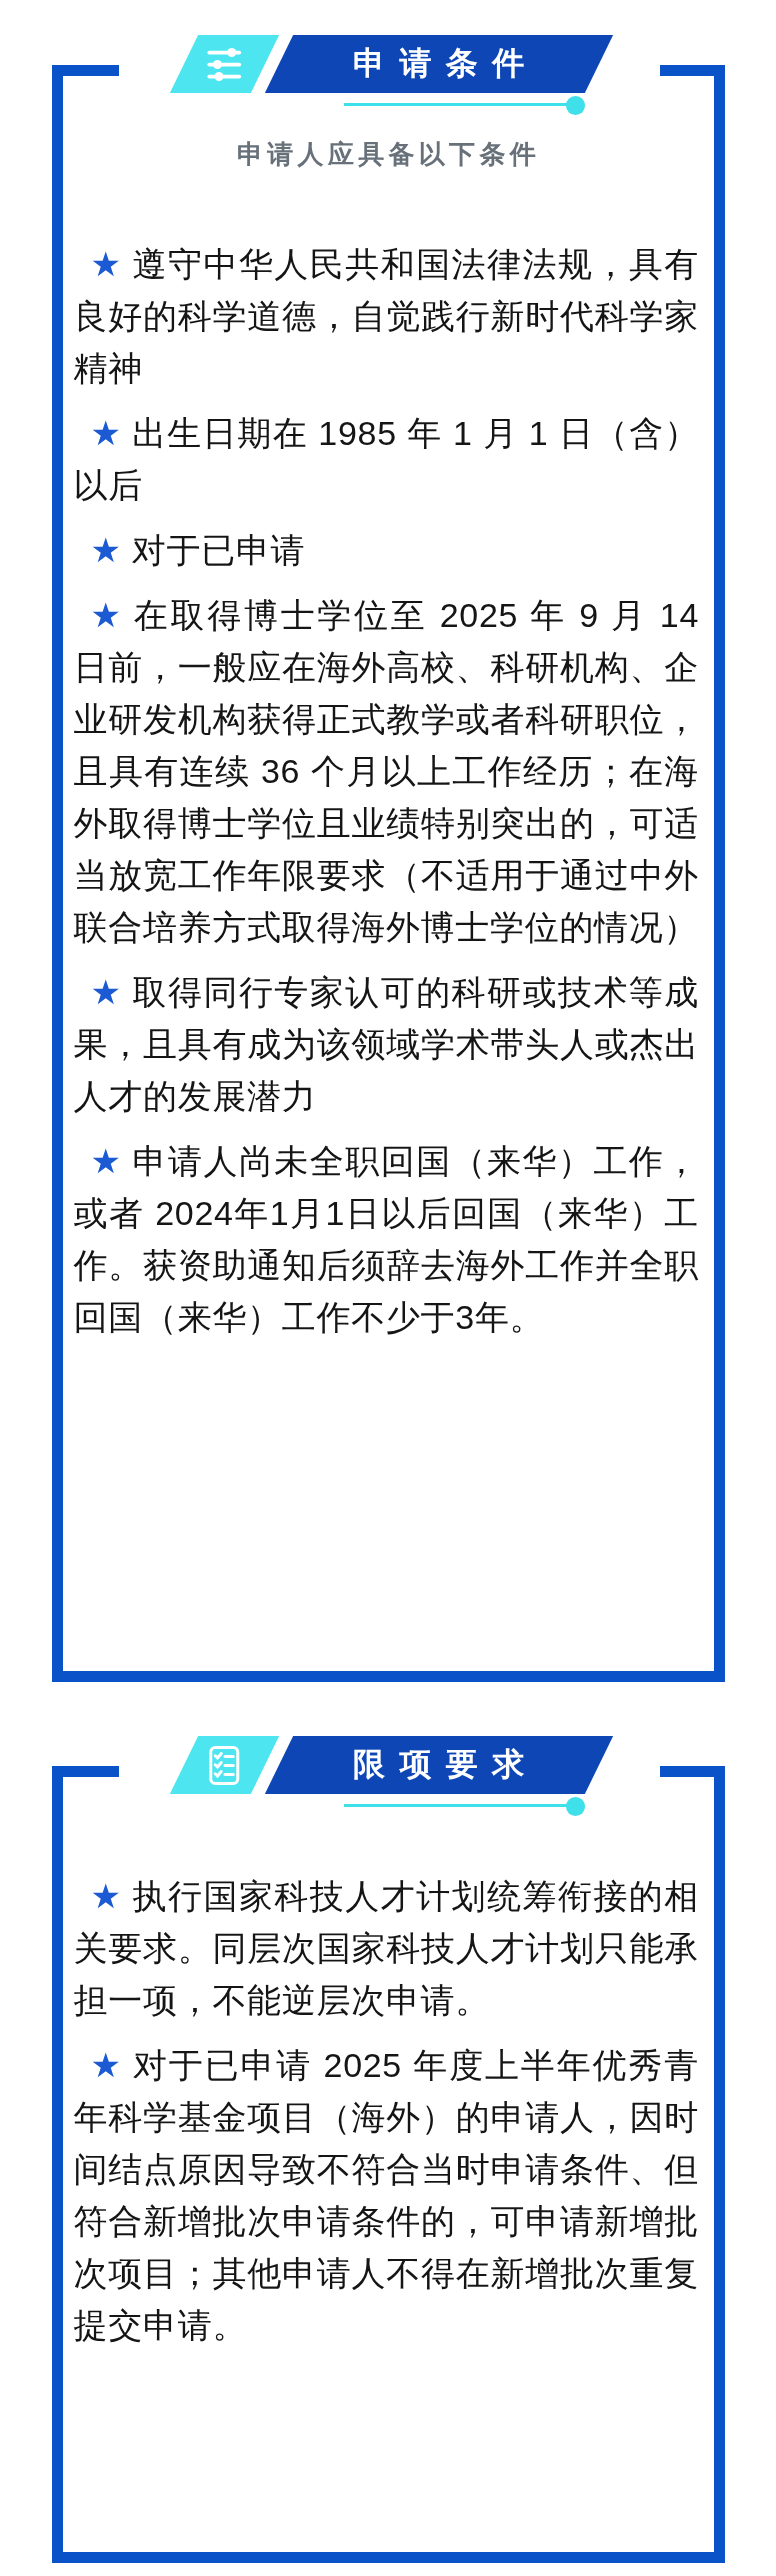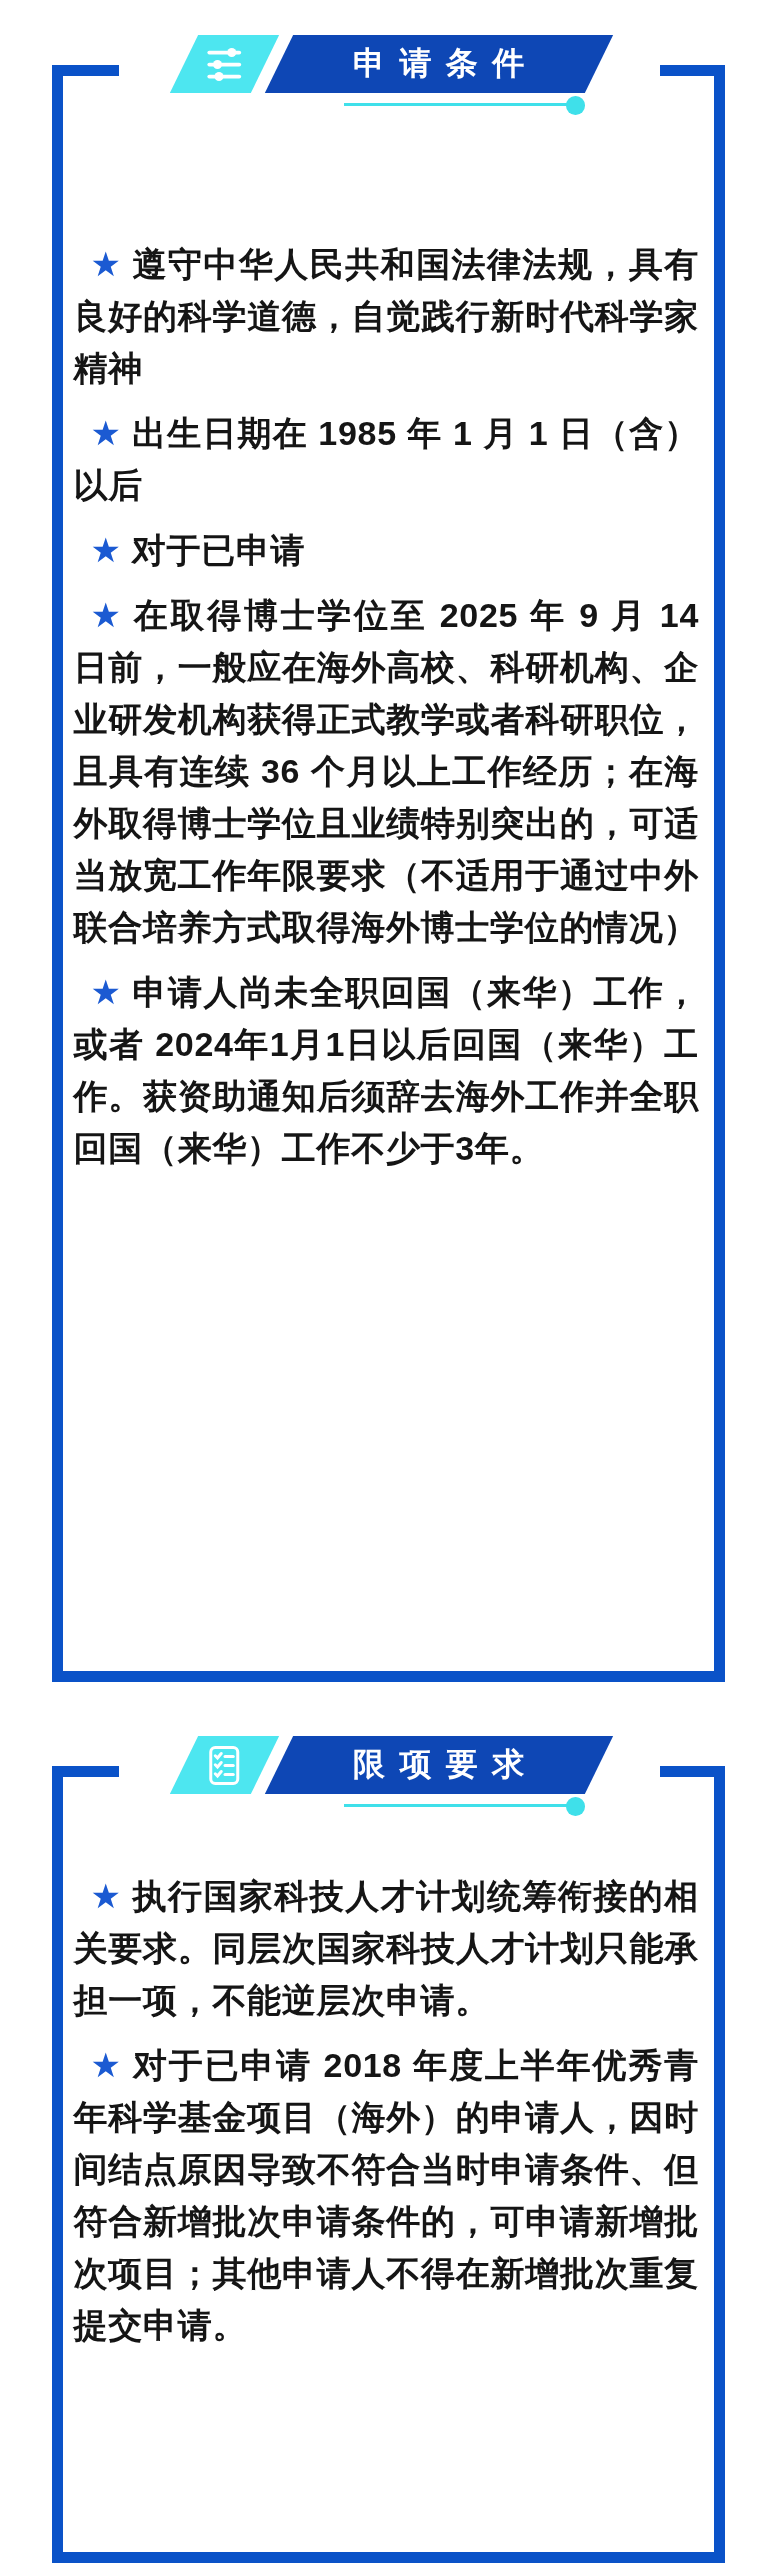--- a/index.html
+++ b/index.html
@@ -35,21 +35,21 @@
   .connector-line{position:absolute;top:38px;left:292px;width:232px;height:2.9px;background:#3fe0ea;}
   .connector-dot{position:absolute;top:31px;left:514px;width:18.7px;height:18.7px;border-radius:50%;background:#3fe0ea;}
   .subtitle{
     position:absolute;top:72px;left:0;right:0;text-align:center;
     color:#68717a;font-size:26px;font-weight:bold;letter-spacing:4.3px;
   }
   .card-body{position:absolute;left:21.6px;right:26px;}
   .card-1 .card-body{top:173px;}
   .card-2 .card-body{top:104px;}
   .card-body p{
-    margin:0 0 13px 0;font-size:34px;line-height:52px;font-weight:700;
+    margin:0 0 13px 0;font-size:34px;line-height:52px;font-weight:400;
     color:#151515;text-align:justify;text-indent:0.5em;letter-spacing:0.7px;
   }
   .star{color:#1b5ad2;margin-right:10px;font-style:normal;}
   svg{display:block;}
 </style>
 </head>
 <body>
 
 <div class="page">
 
@@ -75,26 +75,28 @@
           </svg>
         </span>
       </div>
       <div class="banner-title-plate">
         <span class="banner-title">申请条件</span>
       </div>
     </div>
     <div class="connector-line"></div>
     <div class="connector-dot"></div>
 
+    <div class="subtitle">申请人应具备以下条件</div>
 
     <div class="card-body">
       <p><i class="star">★</i><span>遵守中华人民共和国法律法规，具有良好的科学道德，自觉践行新时代科学家精神</span></p>
       <p><i class="star">★</i><span>出生日期在 1985 年 1 月 1 日（含）以后</span></p>
       <p><i class="star">★</i><span>对于已申请</span></p>
       <p><i class="star">★</i><span>在取得博士学位至 2025 年 9 月 14 日前，一般应在海外高校、科研机构、企业研发机构获得正式教学或者科研职位，且具有连续 36 个月以上工作经历；在海外取得博士学位且业绩特别突出的，可适当放宽工作年限要求（不适用于通过中外联合培养方式取得海外博士学位的情况）</span></p>
+      <p><i class="star">★</i><span>取得同行专家认可的科研或技术等成果，且具有成为该领域学术带头人或杰出人才的发展潜力</span></p>
       <p><i class="star">★</i><span>申请人尚未全职回国（来华）工作，或者 2024年1月1日以后回国（来华）工作。获资助通知后须辞去海外工作并全职回国（来华）工作不少于3年。</span></p>
     </div>
   </section>
 
   <section class="card card-2">
     <div class="b b-left"></div>
     <div class="b b-right"></div>
     <div class="b b-bottom"></div>
     <div class="b b-top-l"></div>
     <div class="b b-top-r"></div>
@@ -117,18 +119,18 @@
       </div>
       <div class="banner-title-plate">
         <span class="banner-title">限项要求</span>
       </div>
     </div>
     <div class="connector-line"></div>
     <div class="connector-dot"></div>
 
     <div class="card-body">
       <p><i class="star">★</i><span>执行国家科技人才计划统筹衔接的相关要求。同层次国家科技人才计划只能承担一项，不能逆层次申请。</span></p>
-      <p><i class="star">★</i><span>对于已申请 2018 年度上半年优秀青年科学基金项目（海外）的申请人，因时间结点原因导致不符合当时申请条件、但符合新增批次申请条件的，可申请新增批次项目；其他申请人不得在新增批次重复提交申请。</span></p>
+      <p><i class="star">★</i><span>对于已申请 2025 年度上半年优秀青年科学基金项目（海外）的申请人，因时间结点原因导致不符合当时申请条件、但符合新增批次申请条件的，可申请新增批次项目；其他申请人不得在新增批次重复提交申请。</span></p>
     </div>
   </section>
 
 </div>
 
 
 </body></html>

